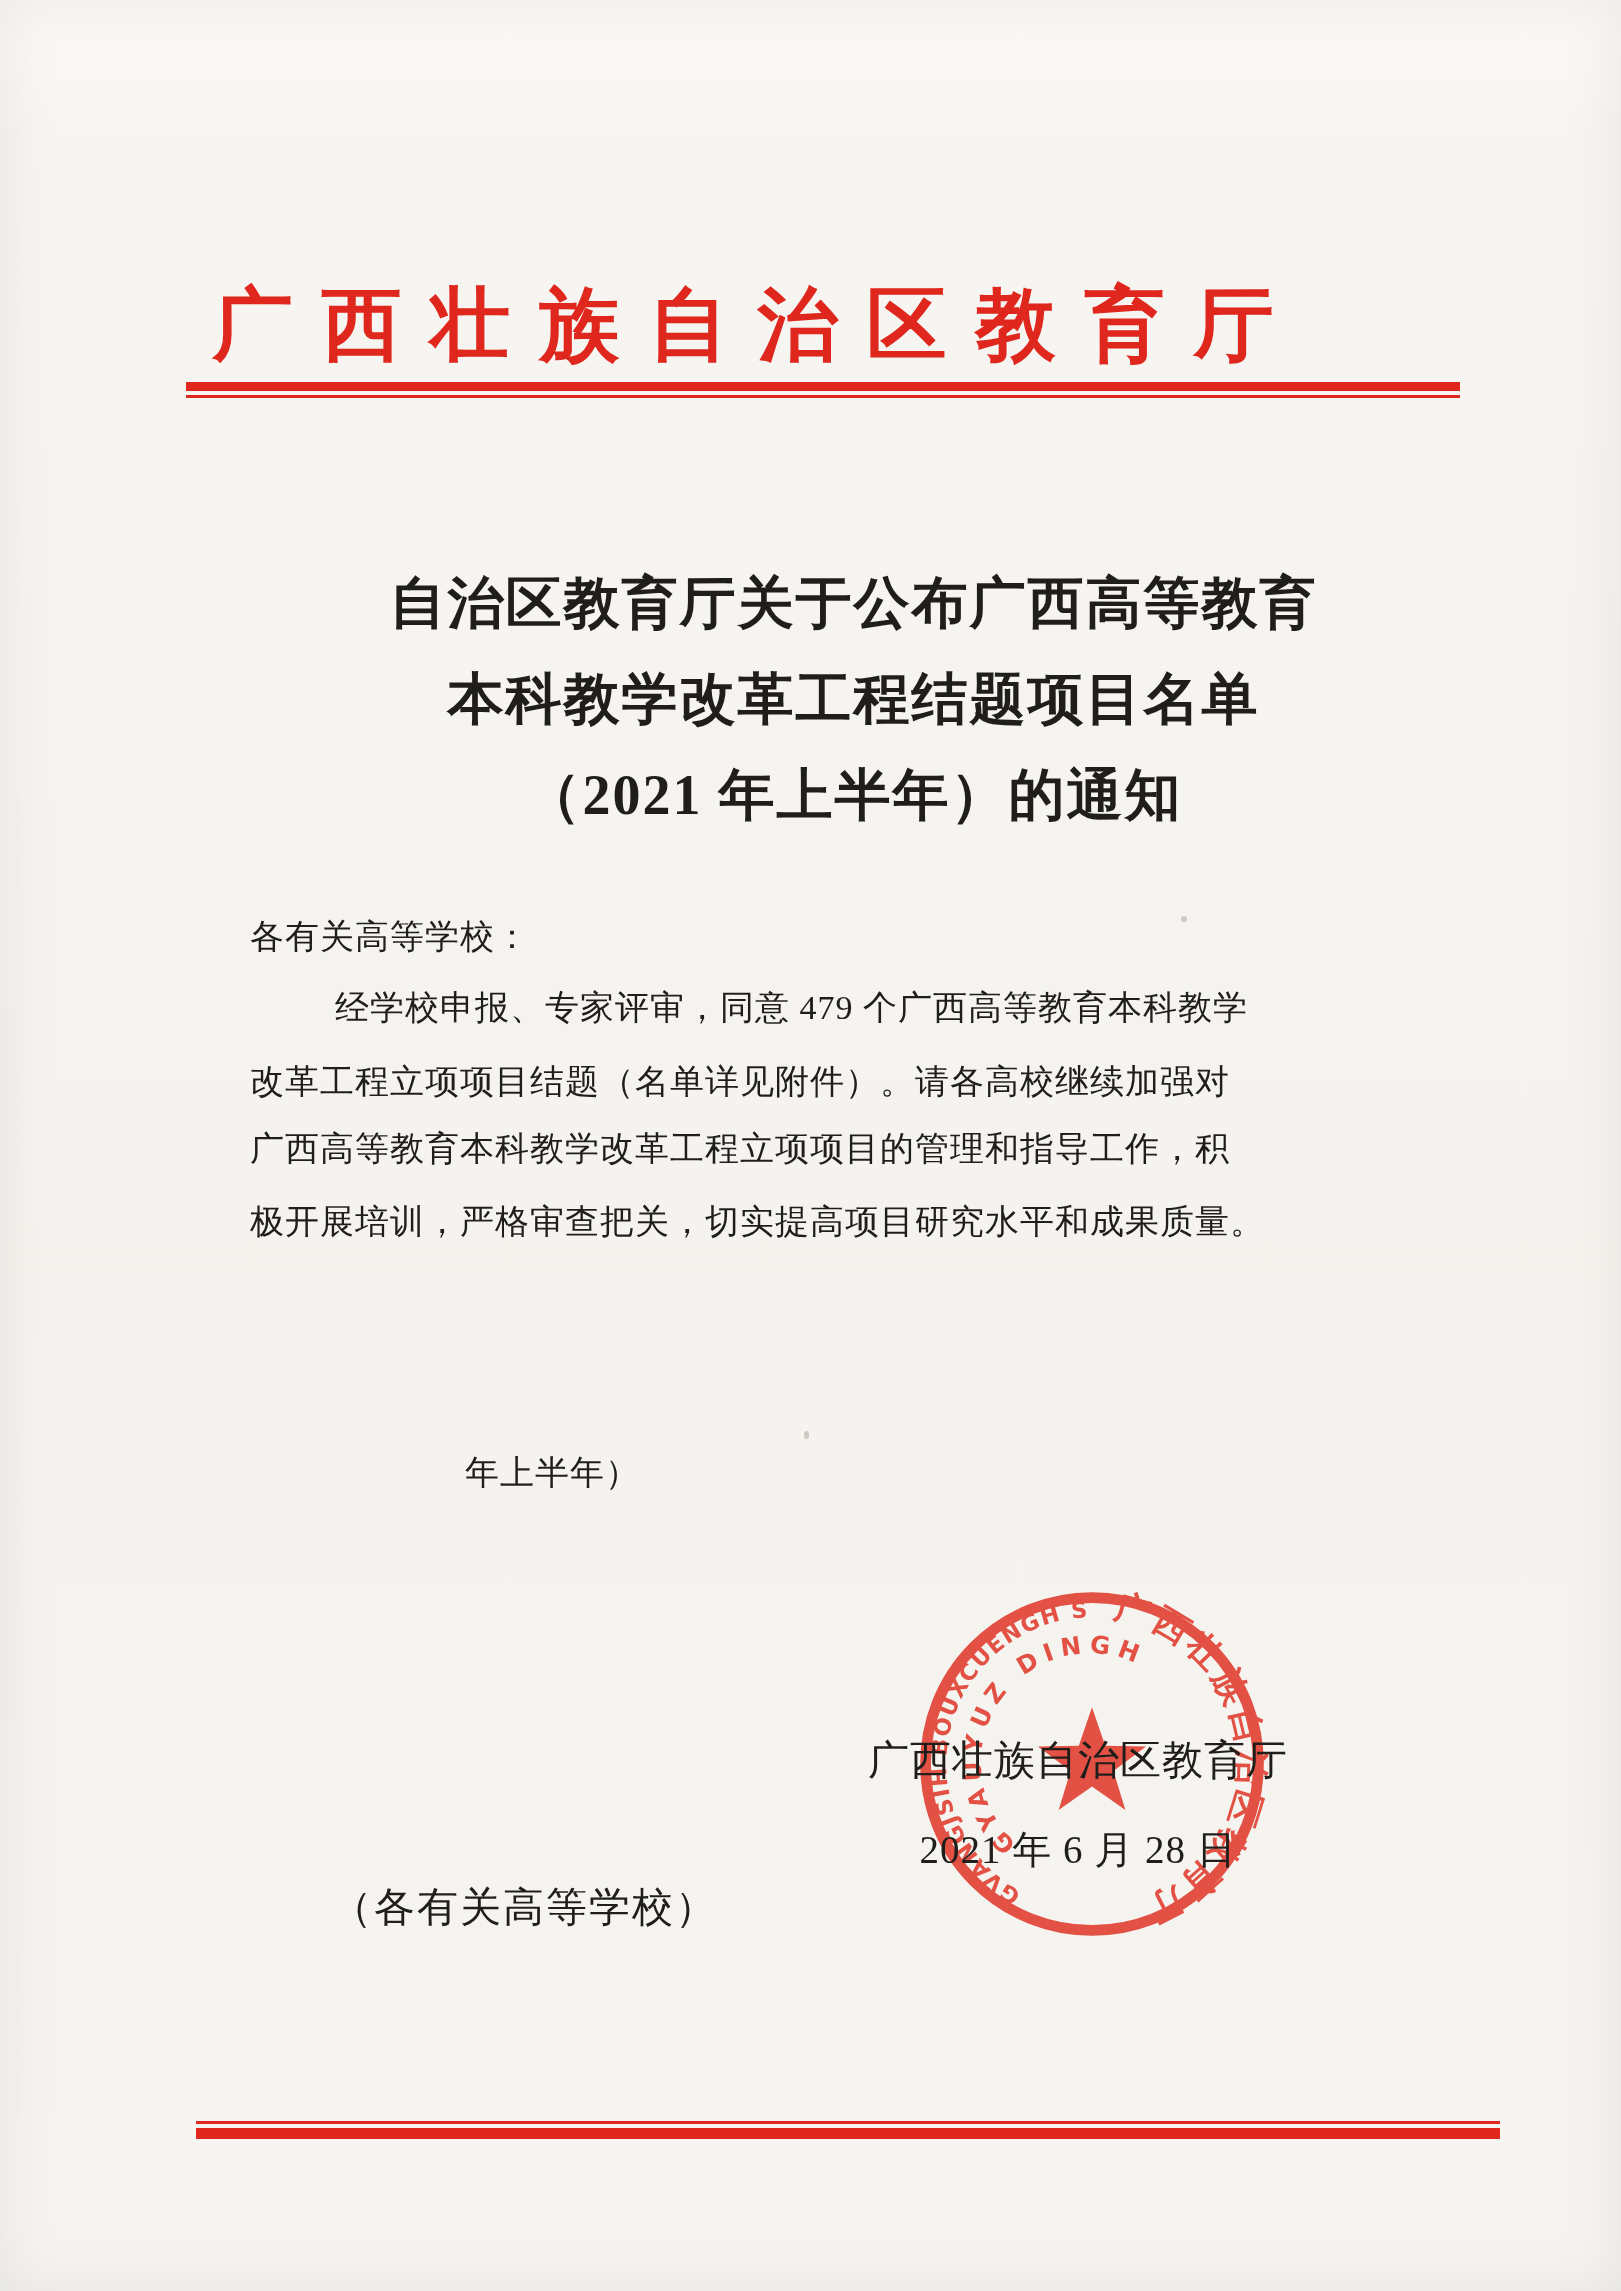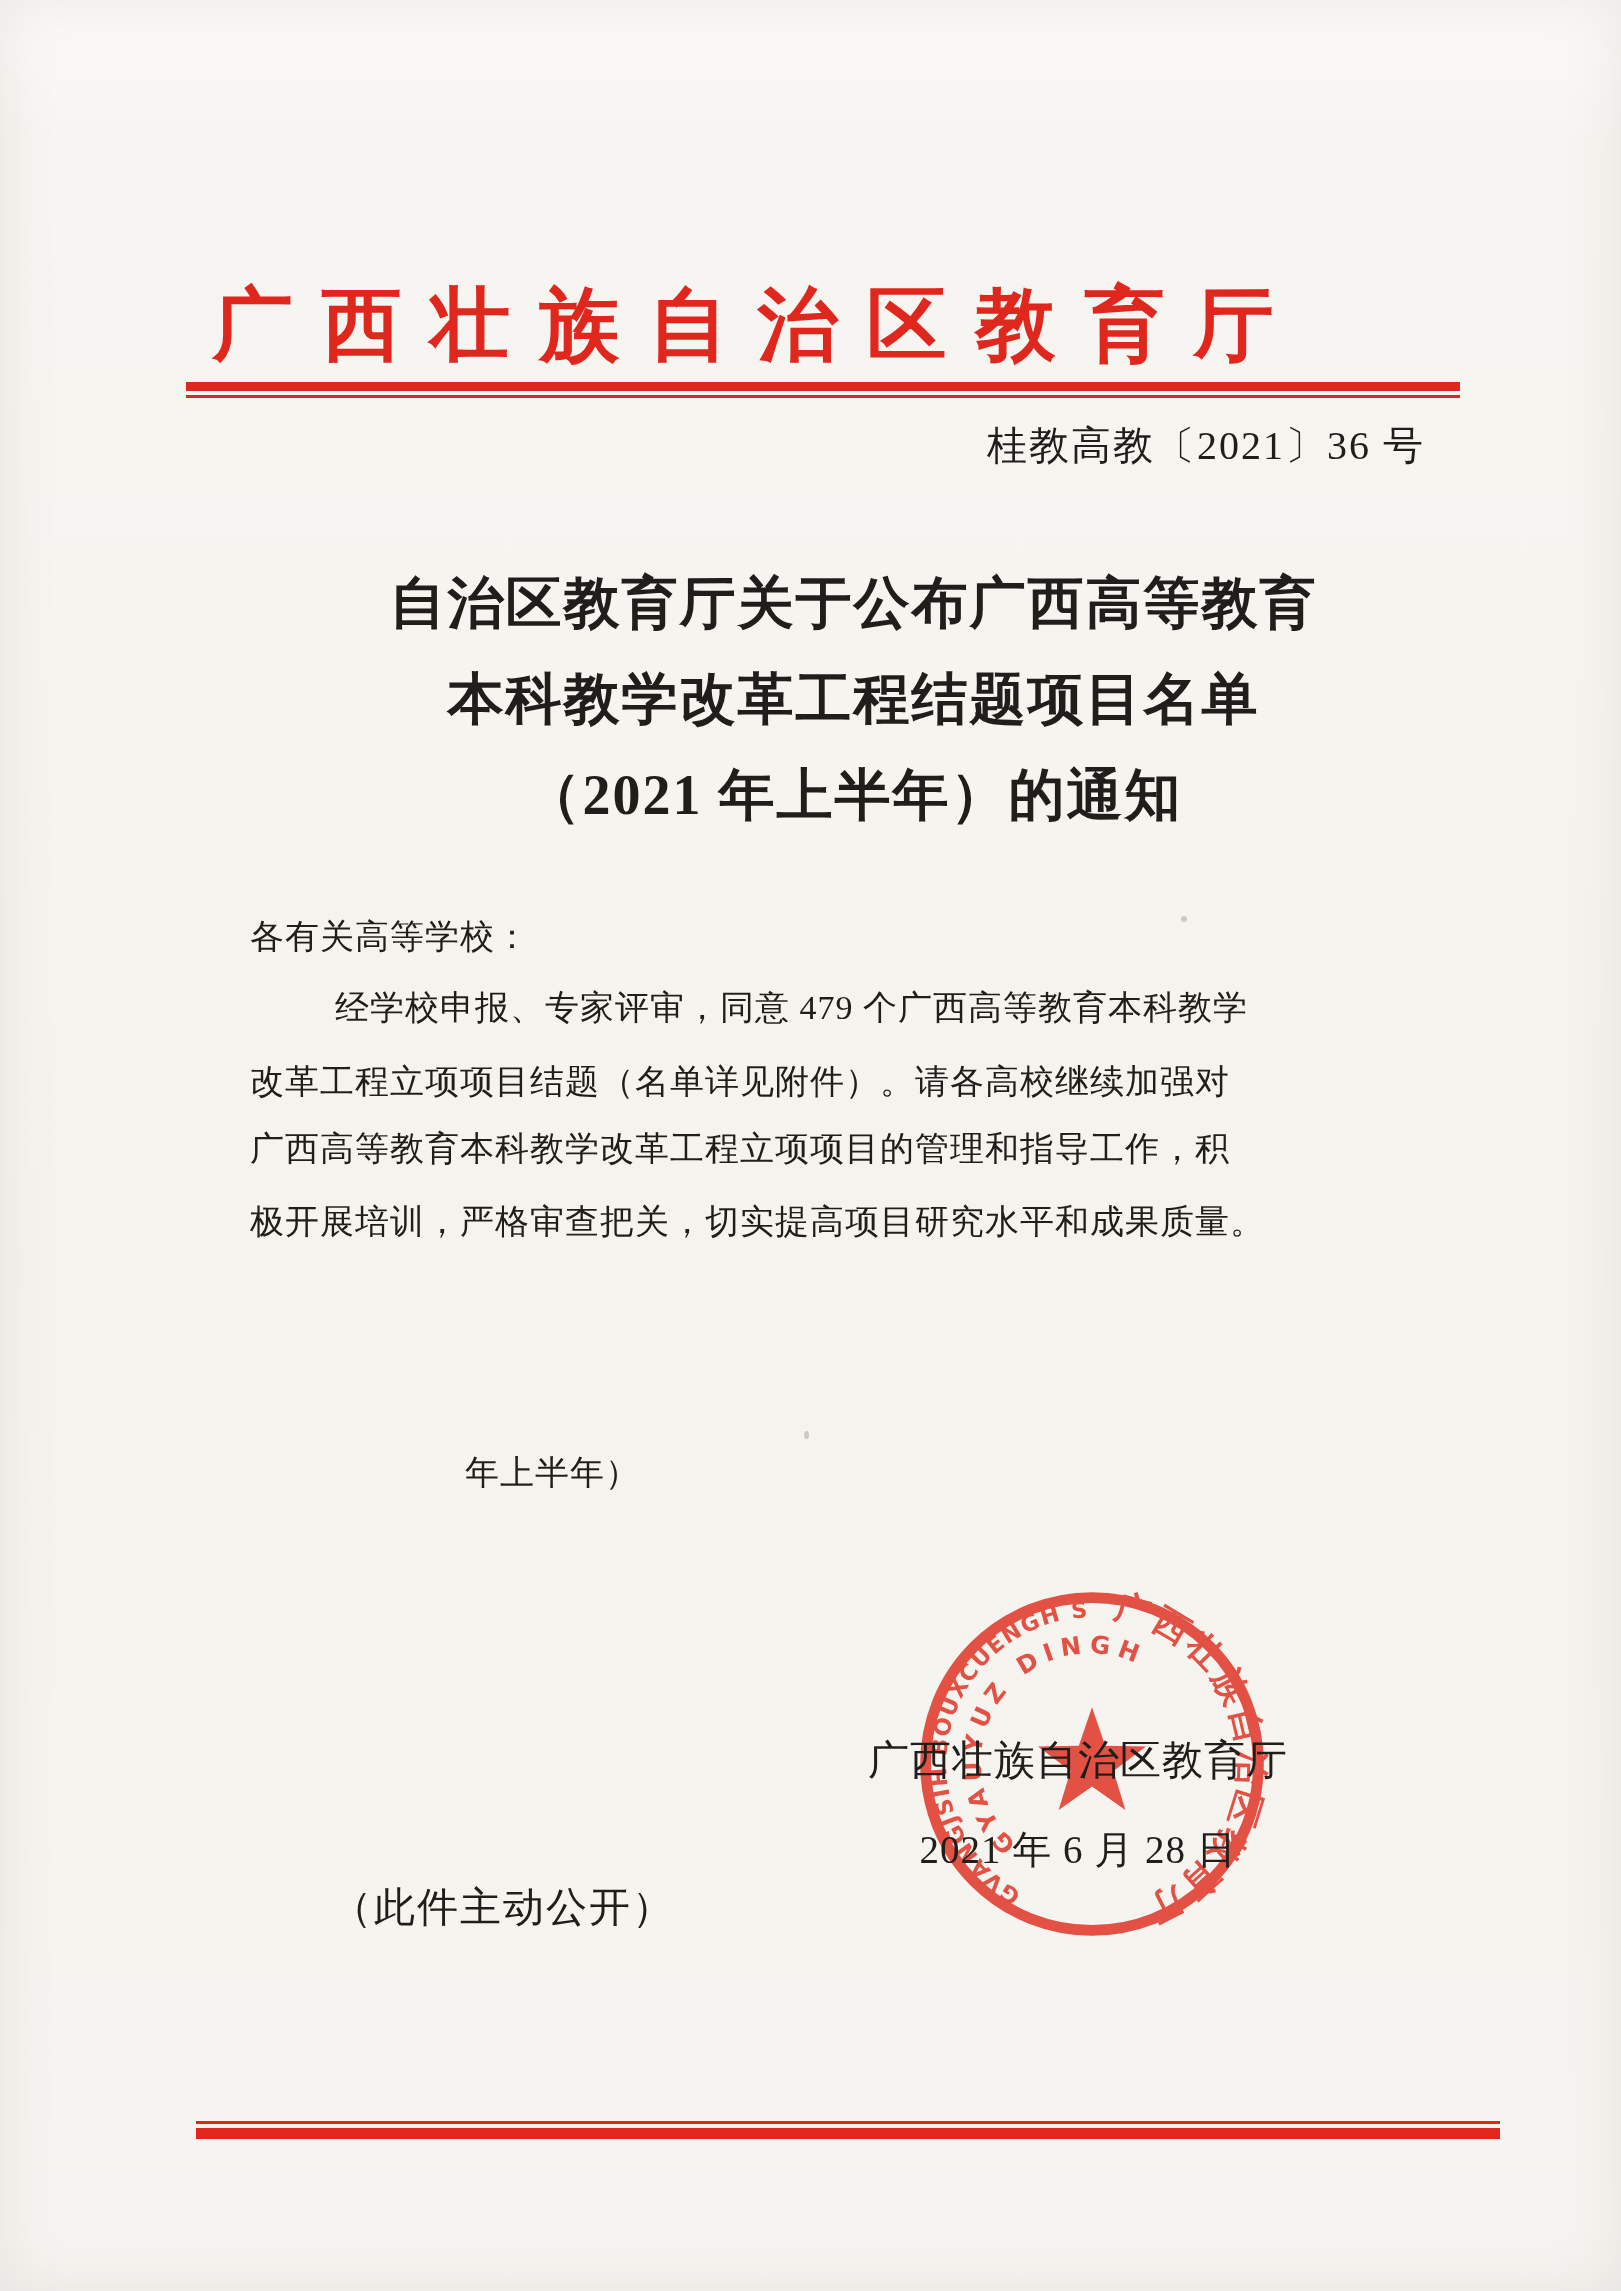--- a/index.html
+++ b/index.html
@@ -89,21 +89,20 @@
 <div class="page">
 
   <div class="abs masthead">广西壮族自治区教育厅</div>
 
   <div class="abs rule-top">
     <div class="bar-thick"></div>
     <div class="bar-gap"></div>
     <div class="bar-thin"></div>
   </div>
 
-  <div class="abs docnum">桂教高教〔2021〕36 号</div>
 
   <div class="abs title">
     <div>自治区教育厅关于公布广西高等教育</div>
     <div>本科教学改革工程结题项目名单</div>
     <div>（2021 年上半年）的通知</div>
   </div>
 
   <div class="abs bodyline l-salutation">各有关高等学校：</div>
   <div class="abs bodyline l-p1">经学校申报、专家评审，同意 479 个广西高等教育本科教学</div>
   <div class="abs bodyline l-p3">广西高等教育本科教学改革工程立项项目的管理和指导工作，积</div>
@@ -129,21 +128,21 @@
     <text class="ring-inner">
       <textPath href="#arcInner" startOffset="6">GYAUYUZ DINGH</textPath>
     </text>
   </svg>
 
   <div class="abs signblock">
     <div class="signer">广西壮族自治区教育厅</div>
     <div class="date">2021 年 6 月 28 日</div>
   </div>
 
-  <div class="abs disclosure">（此件主动公开）</div>
+  <div class="abs disclosure">（各有关高等学校）</div>
 
   <div class="abs rule-bottom">
     <div class="bar-thin"></div>
     <div class="bar-gap"></div>
     <div class="bar-thick"></div>
   </div>
 
   <div class="abs speck speck1"></div>
   <div class="abs speck speck2"></div>
 

